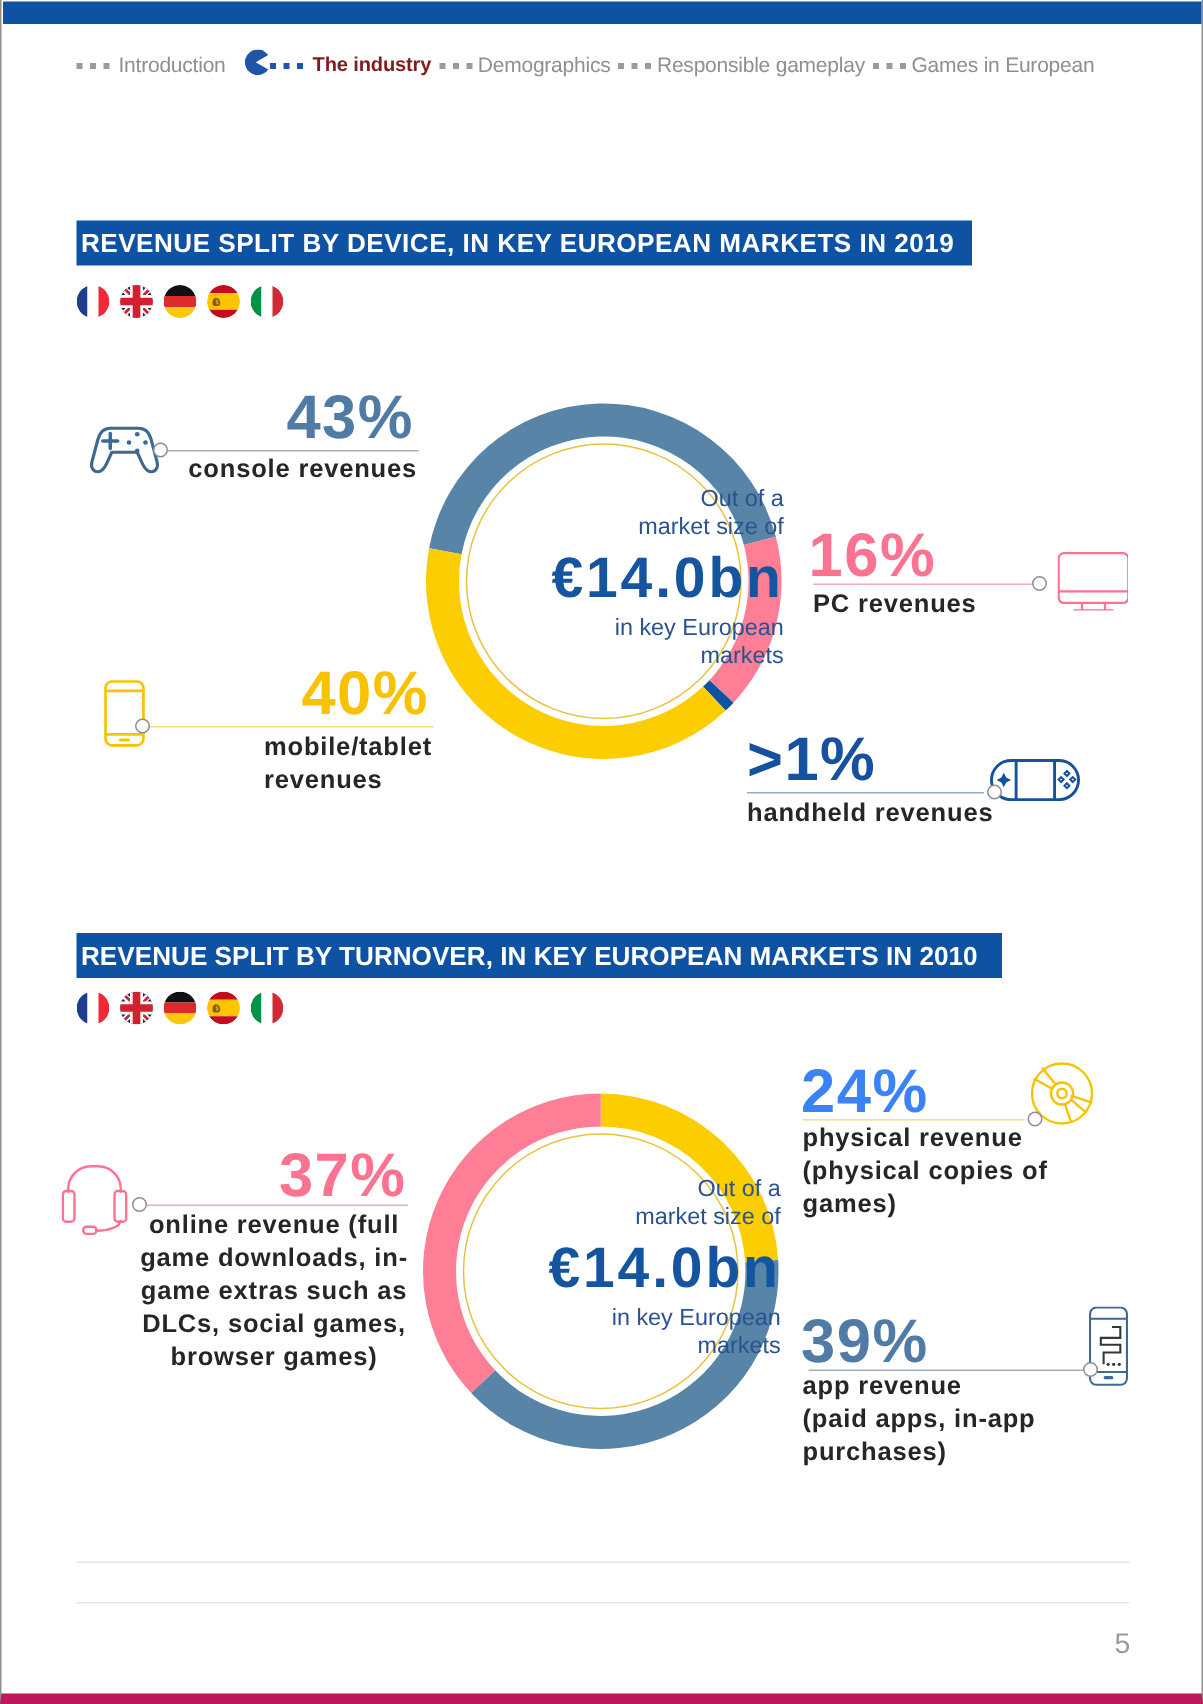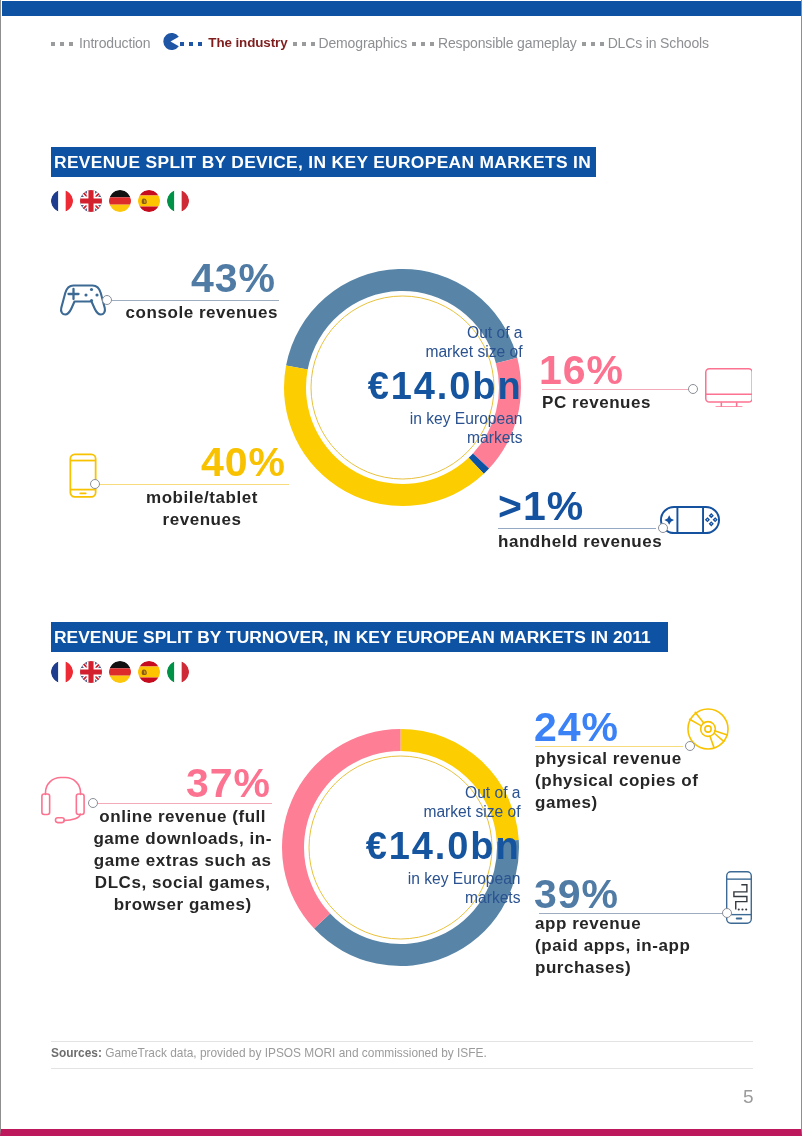--- a/index.html
+++ b/index.html
@@ -82,25 +82,25 @@
           <i class="dot"></i>
           <i class="dot"></i>
           <i class="dot"></i>
         </span>
       <span class="nav-item">Responsible gameplay</span>
       <span class="dots tight">
           <i class="dot"></i>
           <i class="dot"></i>
           <i class="dot"></i>
         </span>
-      <span class="nav-item">DLCs in Schools</span>
-    </div>
-  </div>
-
-  <div class="banner" style="left:50px; top:147px; width:545px;">
+      <span class="nav-item">Games in European</span>
+    </div>
+  </div>
+
+  <div class="banner" style="left:50px; top:147px; width:597px;">
     <span>REVENUE SPLIT BY DEVICE, IN KEY EUROPEAN MARKETS IN 2019</span>
   </div>
   <div class="flags" style="left:50px; top:190px;">
       <span class="flag">
         <svg viewBox="0 0 24 24">
           <defs>
             <clipPath id="caf">
               <circle cx="12" cy="12" r="12"></circle>
             </clipPath>
           </defs>
@@ -236,21 +236,21 @@
 <g fill="none" stroke="#f8c200" stroke-width="3.3" stroke-linejoin="round">
 <rect x="2.5" y="2.5" width="47" height="79" rx="8"></rect>
 <path d="M2.5 14 H49.5"></path>
             <path d="M2.5 68 H49.5"></path>
 <path d="M21 75 H31" stroke-width="3.6" stroke-linecap="round"></path>
 </g>
         </svg></span>
     <div class="rule" style="left:97px; top:484px; width:191px; background:#f6dc7c;"></div>
     <div class="knob" style="left:88.5px; top:479px;"></div>
     <div class="pct" style="right:515px; top:442px; color:#f8c200;">40%</div>
-    <div class="lbl" style="right:543px; text-align:center; top:487px;margin-left:25px;">
+    <div class="lbl" style="right:513px; text-align:left; top:487px;margin-left:25px;">
       <div>mobile/tablet</div>
       <div>revenues</div>
     </div>
   </div>
 
   <div>
     <span class="icon-wrap" style="position:absolute;left:659px;top:506px;width:60px;height:28px;"><svg viewBox="0 0 124 58">
 <g fill="none" stroke="#14519e" stroke-width="4" stroke-linejoin="round">
 <rect x="2" y="2" width="120" height="54" rx="27"></rect>
 <path d="M36 2 V56"></path>
@@ -268,21 +268,21 @@
         </svg></span>
     <div class="rule" style="left:497px; top:528px; width:158px; background:#96a9c4;"></div>
     <div class="knob" style="left:656.5px; top:523px;"></div>
     <div class="pct" style="left:497px; top:486px; color:#14519e;">&gt;1%</div>
     <div class="lbl" style="left:497px; text-align:left; top:531px;">
       <div>handheld revenues</div>
     </div>
   </div>
 
   <div class="banner b2" style="left:50px; top:622px; width:617px;">
-    <span>REVENUE SPLIT BY TURNOVER, IN KEY EUROPEAN MARKETS IN 2011</span>
+    <span>REVENUE SPLIT BY TURNOVER, IN KEY EUROPEAN MARKETS IN 2010</span>
   </div>
   <div class="flags" style="left:50px; top:661px;">
       <span class="flag">
         <svg viewBox="0 0 24 24">
           <defs>
             <clipPath id="cbf">
               <circle cx="12" cy="12" r="12"></circle>
             </clipPath>
           </defs>
           <g clip-path="url(#cbf)">
@@ -438,19 +438,15 @@
     <div class="lbl" style="right:529px; text-align:center; top:806px;">
       <div>online revenue (full</div>
       <div>game downloads, in-</div>
       <div>game extras such as</div>
       <div>DLCs, social games,</div>
       <div>browser games)</div>
     </div>
   </div>
 
   <div class="footsep" style="left:50px; top:1041px; width:702px;"></div>
-  <div class="sources" style="left:50px; top:1046px;">
-    <b>Sources:</b>
-    <span>GameTrack data, provided by IPSOS MORI and commissioned by ISFE.</span>
-  </div>
   <div class="footsep" style="left:50px; top:1068px; width:702px;"></div>
   <div class="pageno" style="left:742px; top:1086px;">5</div>
 </div>
 
 </body></html>

